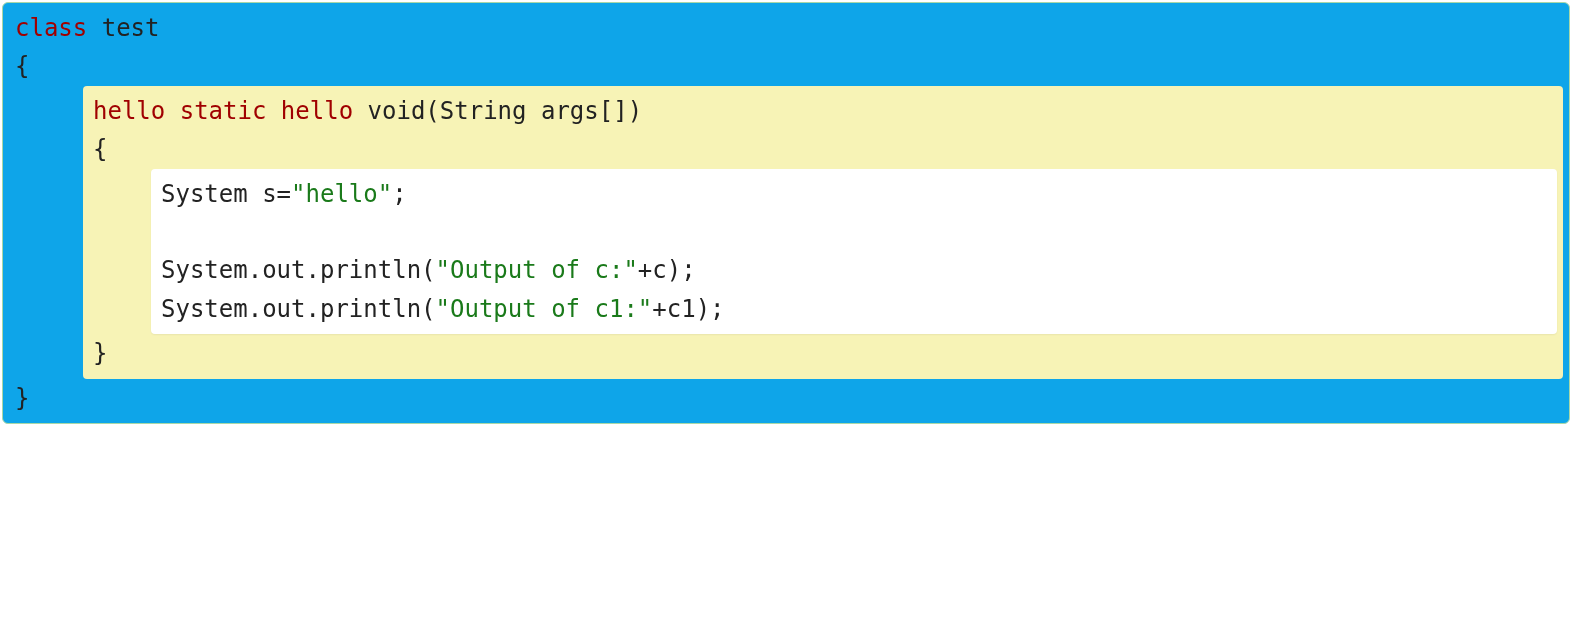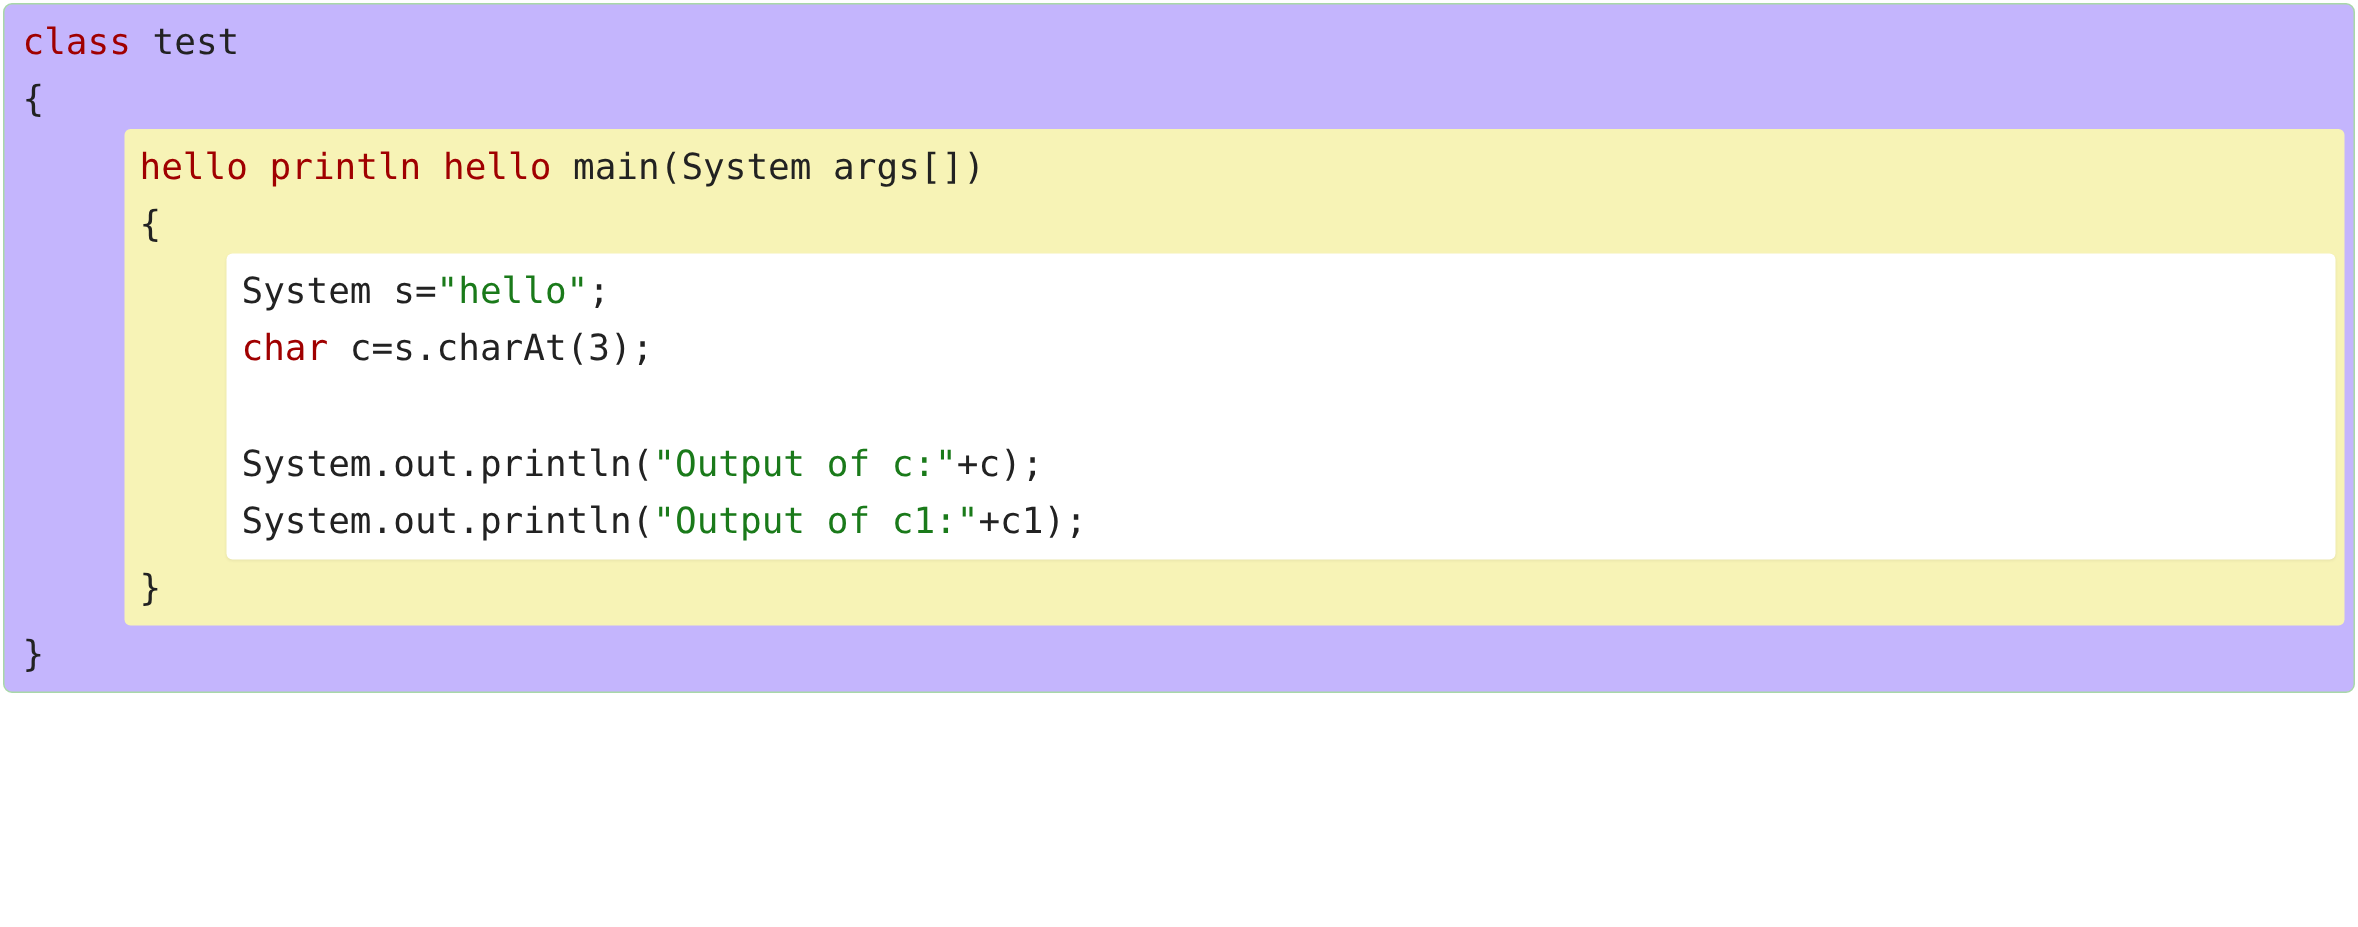--- a/index.html
+++ b/index.html
@@ -4,21 +4,21 @@
 <style>
   * { box-sizing: border-box; margin: 0; padding: 0; }
   body {
     font-family: "Menlo", "Consolas", "DejaVu Sans Mono", monospace;
     font-size: 24px;
     line-height: 1.6;
     background: #ffffff;
     padding: 0;
   }
   .outer-block {
-    background: #c4b5fd;
+    background: #0ea5e9;
     border: 1px solid #a8d8a8;
     border-radius: 6px;
     padding: 6px 6px 6px 12px;
     margin: 2px;
   }
   .method-block {
     background: #f7f3b6;
     border-radius: 4px;
     margin-left: 68px;
     padding: 6px 6px 6px 10px;
@@ -36,26 +36,25 @@
   .line { white-space: pre; }
 </style>
 </head>
 <body>
 
 <div class="outer-block">
   <div class="line"><span class="kw">class</span><span class="plain"> test</span></div>
   <div class="line plain">{</div>
 
   <div class="method-block">
-    <div class="line"><span class="kw">hello</span><span> </span><span class="kw">println</span><span> </span><span class="kw">hello</span><span class="plain"> main(System args[])</span></div>
+    <div class="line"><span class="kw">hello</span><span> </span><span class="kw">static</span><span> </span><span class="kw">hello</span><span class="plain"> void(String args[])</span></div>
     <div class="line plain">{</div>
 
     <div class="body-block">
       <div class="line"><span class="plain">System s=</span><span class="str">"hello"</span><span class="plain">;</span></div>
-      <div class="line"><span class="kw">char</span><span class="plain"> c=s.charAt(3);</span></div>
       <div class="line plain"> </div>
       <div class="line"><span class="plain">System.out.println(</span><span class="str">"Output of c:"</span><span class="plain">+c);</span></div>
       <div class="line"><span class="plain">System.out.println(</span><span class="str">"Output of c1:"</span><span class="plain">+c1);</span></div>
     </div>
 
     <div class="line plain">}</div>
   </div>
 
   <div class="line plain">}</div>
 </div>

